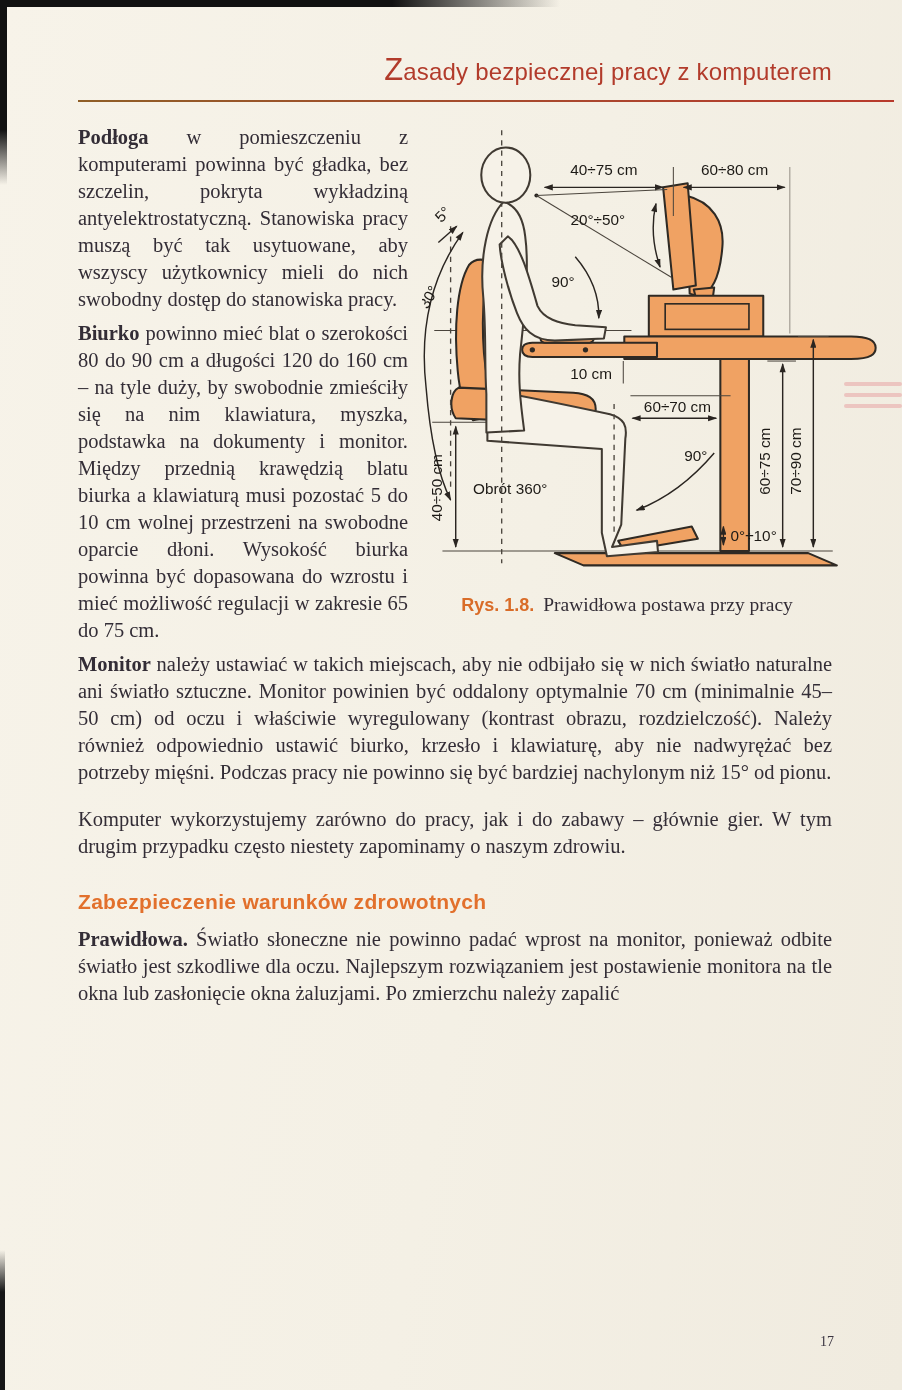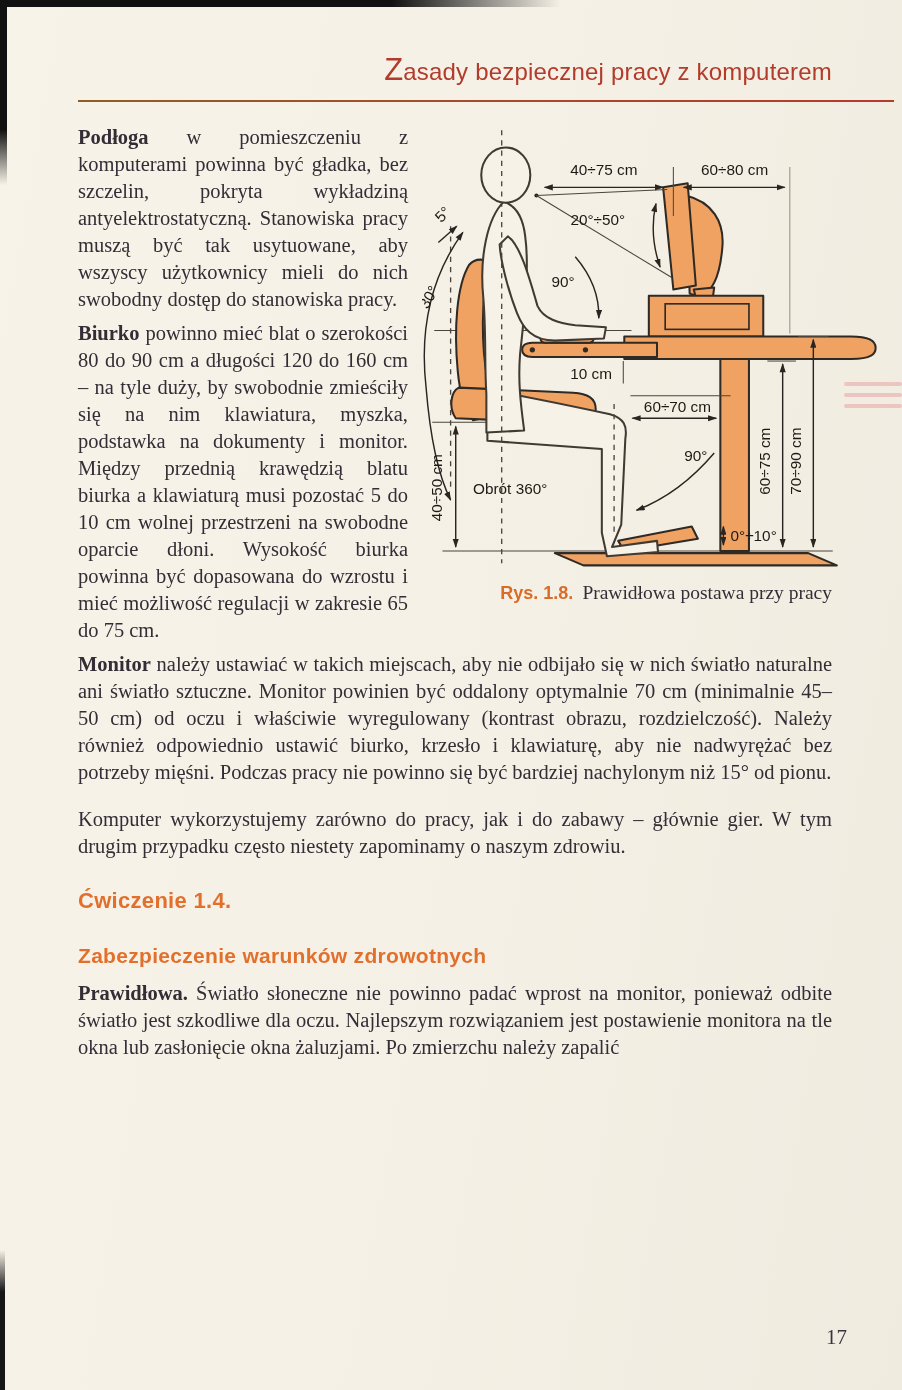--- a/index.html
+++ b/index.html
@@ -28,28 +28,28 @@
   .rule { height:2px; margin-top:9px; width:816px;
           background:linear-gradient(to right,#8f5e26,#a8492e 55%,#b83a2c); }
 
   .body-text { margin-top:22px; }
   .body-text p { font-size:20.5px; line-height:27px; text-align:justify; margin:0 0 7px 0; }
   .lead { font-weight:bold; }
   .gap-top { margin-top:20px !important; }
 
   .figure { float:right; width:410px; margin-left:14px; margin-top:2px; }
   .figure svg { width:470px; height:auto; display:block; }
-  .caption { font-size:19.5px; margin-top:8px; white-space:nowrap; text-align:right; }
+  .caption { font-size:19.5px; margin-top:20px; white-space:nowrap; text-align:center; }
   .cap-label { color:#d96c28; font-family:"Liberation Sans", sans-serif; font-weight:bold; margin-right:9px; font-size:18px; }
 
   h3.orange { color:#e2702c; font-family:"Liberation Sans", sans-serif; font-size:22px;
               font-weight:bold; letter-spacing:0.3px; margin:28px 0 12px 0; }
   h3.orange.second { font-size:21px; margin-top:30px; }
 
-  .pagenum { position:absolute; right:55px; bottom:40px; font-size:21px; color:#3a3440; }
+  .pagenum { position:absolute; right:68px; bottom:40px; font-size:14px; color:#3a3440; }
 
   
   .dim   { stroke:#2a2521; stroke-width:1.4; fill:none; }
   .thin  { stroke:#4a443c; stroke-width:1; fill:none; }
   .faint { stroke:#4a443c; stroke-width:1; fill:none; opacity:.55; }
   .dash  { stroke:#4a443c; stroke-width:1.3; fill:none; stroke-dasharray:5 5; }
   .furn  { fill:#f0a263; stroke:#2f2a24; stroke-width:2; stroke-linejoin:round; }
   .skin  { fill:#f6f2e8; stroke:#403a32; stroke-width:2; stroke-linejoin:round; }
   .lbl   { font-family:"Liberation Sans", sans-serif; font-size:15px; fill:#1d1a16; }
 </style>
@@ -192,21 +192,20 @@
         <span>powinno mieć blat o szerokości 80 do 90 cm a długości 120 do 160 cm – na tyle duży, by swobodnie zmieściły się na nim klawiatura, myszka, podstawka na dokumenty i monitor. Między przednią krawędzią blatu biurka a klawiaturą musi pozostać 5 do 10 cm wolnej przestrzeni na swobodne oparcie dłoni. Wysokość biurka powinna być dopasowana do wzrostu i mieć możliwość regulacji w zakresie 65 do 75 cm.</span>
       </p>
 
       <p>
         <span class="lead">Monitor</span>
         <span>należy ustawiać w takich miejscach, aby nie odbijało się w nich światło naturalne ani światło sztuczne. Monitor powinien być oddalony optymalnie 70 cm (minimalnie 45–50 cm) od oczu i właściwie wyregulowany (kontrast obrazu, rozdzielczość). Należy również odpowiednio ustawić biurko, krzesło i klawiaturę, aby nie nadwyrężać bez potrzeby mięśni. Podczas pracy nie powinno się być bardziej nachylonym niż 15° od pionu.</span>
       </p>
 
       <p class="gap-top">Komputer wykorzystujemy zarówno do pracy, jak i do zabawy – głównie gier. W tym drugim przypadku często niestety zapominamy o naszym zdrowiu.</p>
 
-      <h3 class="orange">Ćwiczenie 1.4.</h3>
 
 
       <h3 class="orange second">Zabezpieczenie warunków zdrowotnych</h3>
 
 
       <p>
         <span class="lead">Prawidłowa.</span>
         <span>Światło słoneczne nie powinno padać wprost na monitor, ponieważ odbite światło jest szkodliwe dla oczu. Najlepszym rozwiązaniem jest postawienie monitora na tle okna lub zasłonięcie okna żaluzjami. Po zmierzchu należy zapalić</span>
       </p>
 

